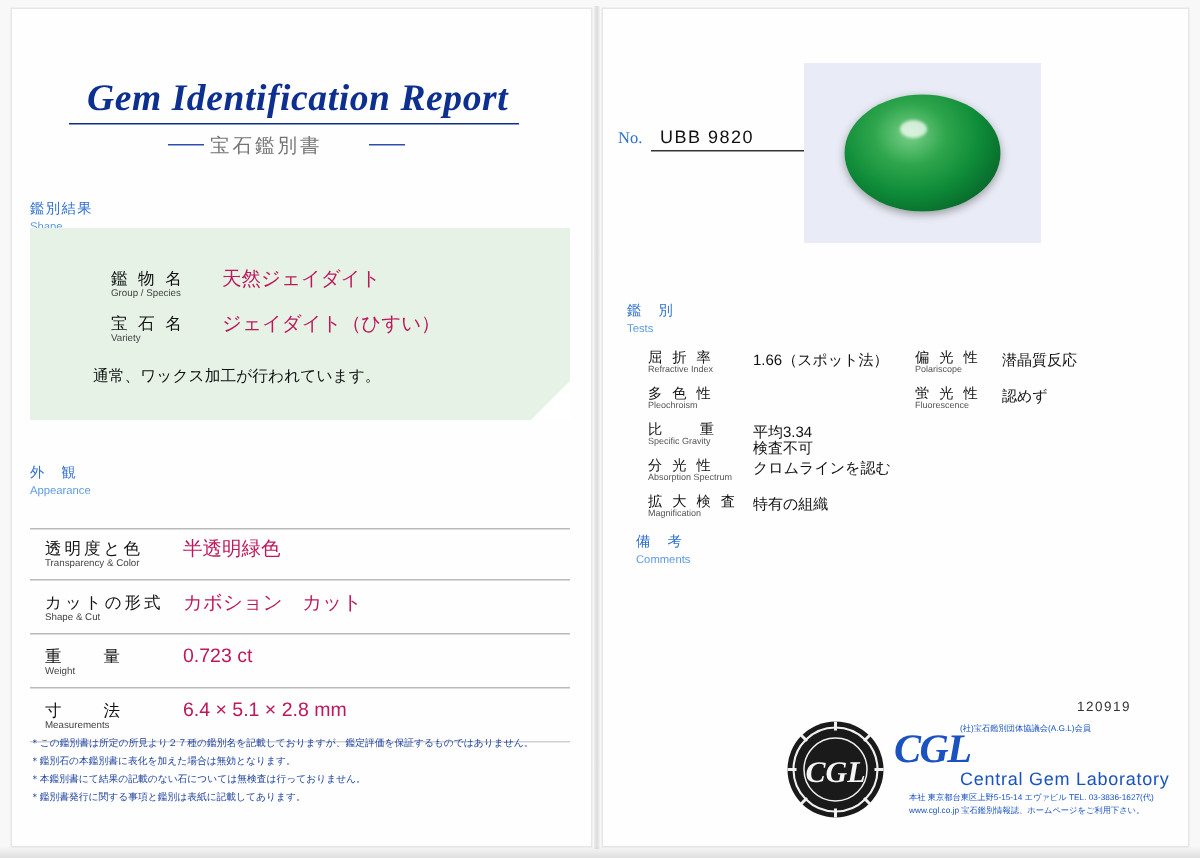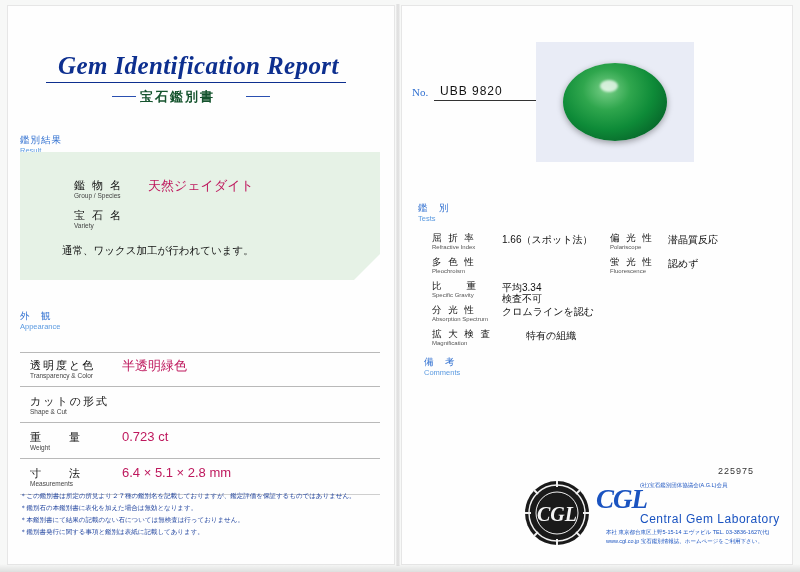--- a/index.html
+++ b/index.html
@@ -33,23 +33,22 @@
     font-style:italic;font-weight:bold;
     font-size:25px;color:#0d2f8f;
     letter-spacing:.4px;
     white-space:nowrap;
   }
   .title-underline{
     position:absolute;left:46px;top:82px;width:300px;height:1px;background:#0d2f8f;
   }
   .title-jp{
     position:absolute;left:140px;top:88px;
-    font-size:13px;color:#14532d;letter-spacing:2px;
-    white-space:nowrap;
-    font-weight:bold;
+    font-size:13px;color:#737373;letter-spacing:2px;
+    white-space:nowrap;
   }
   .title-jp-rule-l{position:absolute;left:112px;top:96px;width:24px;height:1px;background:#2a4fb0;}
   .title-jp-rule-r{position:absolute;left:246px;top:96px;width:24px;height:1px;background:#2a4fb0;}
 
   
   .sec{
     position:absolute;
     color:#2f6fd0;
     font-size:8.5px;
     line-height:1.25;
@@ -176,51 +175,53 @@
   <div class="fold"></div>
 
   <div class="title">Gem Identification Report</div>
   <div class="title-underline"></div>
   <div class="title-jp-rule-l"></div>
   <div class="title-jp">宝石鑑別書</div>
   <div class="title-jp-rule-r"></div>
 
   <div class="sec" style="left:20px;top:134px;">
     <span class="jp">鑑別結果</span>
-    <span class="en">Result</span>
+    <span class="en">Shape</span>
   </div>
 
   <div class="result-box">
     <div class="tri"></div>
   </div>
 
   <div class="field-label" style="left:74px;top:178px;">鑑 物 名</div>
   <div class="field-sub" style="left:74px;top:192px;">Group / Species</div>
   <div class="field-value" style="left:148px;top:177px;">天然ジェイダイト</div>
 
   <div class="field-label" style="left:74px;top:208px;">宝 石 名</div>
   <div class="field-sub" style="left:74px;top:222px;">Variety</div>
+  <div class="field-value" style="left:148px;top:207px;">ジェイダイト（ひすい）</div>
 
   <div class="note" style="left:62px;top:244px;">通常、ワックス加工が行われています。</div>
 
   <div class="sec" style="left:20px;top:310px;">
     <span class="jp">外　観</span>
     <span class="en">Appearance</span>
   </div>
 
   <div class="rule" style="left:20px;top:352px;width:360px;"></div>
 
   <div class="field-label" style="left:30px;top:358px;">透明度と色</div>
   <div class="field-sub" style="left:30px;top:372px;">Transparency &amp; Color</div>
   <div class="field-value" style="left:122px;top:357px;">半透明緑色</div>
 
   <div class="rule" style="left:20px;top:386px;width:360px;"></div>
 
   <div class="field-label" style="left:30px;top:394px;">カットの形式</div>
   <div class="field-sub" style="left:30px;top:408px;">Shape &amp; Cut</div>
+  <div class="field-value" style="left:122px;top:393px;">カボション　カット</div>
 
   <div class="rule" style="left:20px;top:422px;width:360px;"></div>
 
   <div class="field-label" style="left:30px;top:430px;">重　　量</div>
   <div class="field-sub" style="left:30px;top:444px;">Weight</div>
   <div class="field-value" style="left:122px;top:429px;">0.723 ct</div>
 
   <div class="rule" style="left:20px;top:458px;width:360px;"></div>
 
   <div class="field-label" style="left:30px;top:466px;">寸　　法</div>
@@ -260,36 +261,36 @@
   <div class="t-label" style="left:432px;top:280px;">比　　重</div>
   <div class="t-sub" style="left:432px;top:292px;">Specific Gravity</div>
   <div class="t-val" style="left:502px;top:281px;">平均3.34</div>
 
   <div class="t-label" style="left:432px;top:304px;">分 光 性</div>
   <div class="t-sub" style="left:432px;top:316px;">Absorption Spectrum</div>
   <div class="t-val" style="left:502px;top:305px;">クロムラインを認む</div>
 
   <div class="t-label" style="left:432px;top:328px;">拡 大 検 査</div>
   <div class="t-sub" style="left:432px;top:340px;">Magnification</div>
-  <div class="t-val" style="left:502px;top:329px;margin-left:24px;">特有の組織</div>
+  <div class="t-val" style="left:502px;top:329px;">特有の組織</div>
 
   <div class="t-label" style="left:610px;top:232px;">偏 光 性</div>
   <div class="t-sub" style="left:610px;top:244px;">Polariscope</div>
   <div class="t-val" style="left:668px;top:233px;">潜晶質反応</div>
 
   <div class="t-label" style="left:610px;top:256px;">蛍 光 性</div>
   <div class="t-sub" style="left:610px;top:268px;">Fluorescence</div>
   <div class="t-val" style="left:668px;top:257px;">認めず</div>
 
   <div class="sec" style="left:424px;top:356px;">
     <span class="jp">備　考</span>
     <span class="en">Comments</span>
   </div>
 
-  <div class="serial">225975</div>
+  <div class="serial">120919</div>
 
   <svg class="seal" viewBox="0 0 66 66">
     <circle cx="33" cy="33" r="32" fill="#1a1a1a"></circle>
     <circle cx="33" cy="33" r="28" fill="none" stroke="#f0f0f0" stroke-width="1.4"></circle>
     <circle cx="33" cy="33" r="21" fill="none" stroke="#f0f0f0" stroke-width="1"></circle>
     <g stroke="#f0f0f0" stroke-width="2">
       <line x1="33" y1="1" x2="33" y2="7"></line>
       <line x1="33" y1="59" x2="33" y2="65"></line>
       <line x1="1" y1="33" x2="7" y2="33"></line>
       <line x1="59" y1="33" x2="65" y2="33"></line>

